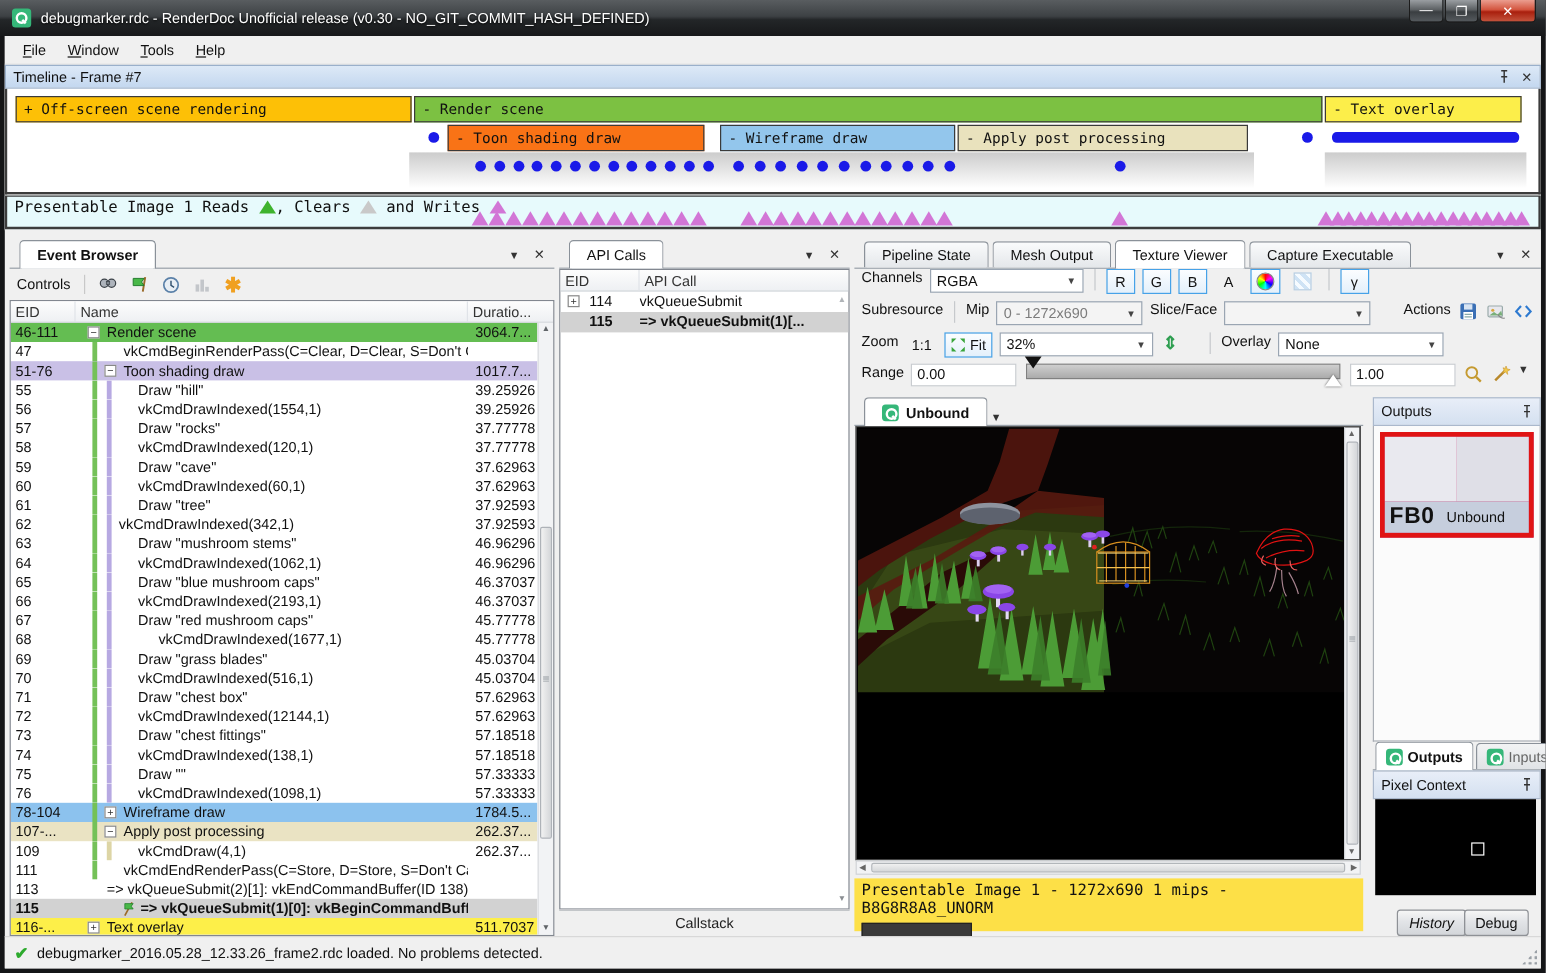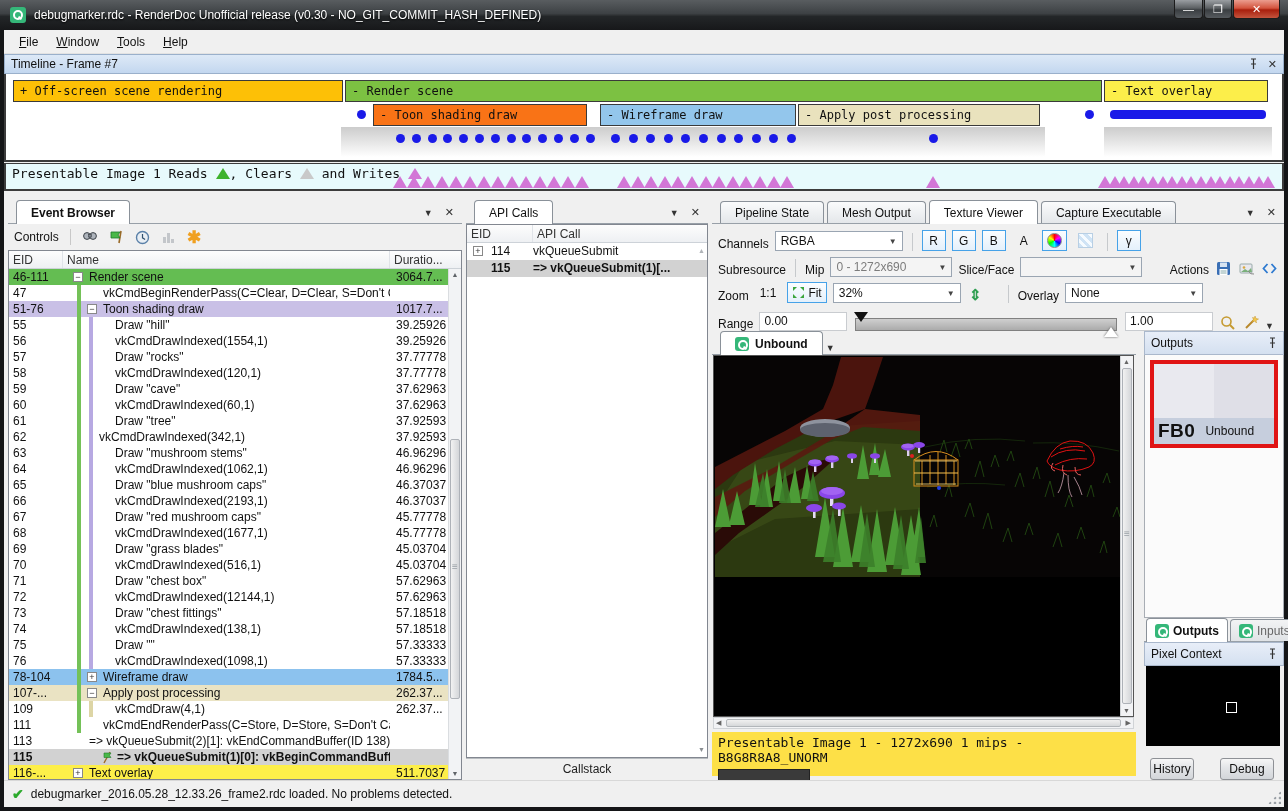--- a/index.html
+++ b/index.html
@@ -84,21 +84,21 @@
   #api-calls { left:466px; width:242px; }
   #api-list { position:absolute; left:0; right:0; top:32px; bottom:22px; }
   .apirow { height:17px; line-height:17px; display:flex; position:relative; }
   .apirow .a-eid { width:66px; flex:none; padding-left:24px; position:relative; }
   .apirow .a-call { flex:1; overflow:hidden; white-space:nowrap; }
   .apirow.sel { background:#d2d2d2; font-weight:bold; }
   #callstack-bar { position:absolute; left:0; right:0; bottom:0; height:22px; background:#f0f0f0; border-top:1px solid #b8bcc0; text-align:center; line-height:20px; color:#222; }
 
   
   #right-panel { left:712px; width:572px; }
-  .tv-toolbar { display:flex; align-items:flex-end; gap:6px; padding:0 6px; }
+  .tv-toolbar { display:flex; align-items:flex-start; gap:6px; padding:0 6px; }
   #tvr1 { height:27px; } #tvr2 { height:26px; } #tvr3 { height:26px; } #tvr4 { height:28px; }
   .tsep { width:1px; height:18px; background:#c6c9cc; margin:0 3px; flex:none; }
   .dd { background:#fff; border:1px solid #9aa5b2; height:20px; display:flex; align-items:center; padding:0 2px 0 5px; position:relative; }
   .dd .arr { margin-left:auto; font-size:8px; color:#444; padding:0 3px; }
   .dd.dis { background:#f4f4f4; color:#7c7c7c; }
   .tgl { min-width:24px; height:21px; border:1px solid #46a2e8; background:linear-gradient(#fbfdff,#e4f0fb); display:flex; align-items:center; justify-content:center; gap:3px; padding:0 4px; }
   .tgl.off { border-color:transparent; background:transparent; }
   .pbtn { padding:0 5px; height:21px; display:flex; align-items:center; }
   .icon16 { width:17px; height:17px; display:inline-flex; align-items:center; justify-content:center; flex:none; }
   .cwheel { width:15px; height:15px; border-radius:50%; background:conic-gradient(#f00,#f0f,#00f,#0ff,#0f0,#ff0,#f00); border:1px solid #888; }
@@ -399,21 +399,21 @@
             <div class="c-name"><span class="gd g"></span><span class="gd p"></span><span class="ntext" style="margin-left: 52px;">vkCmdDrawIndexed(2193,1)</span></div>
             <div class="c-dur">46.37037</div>
           </div>
           <div class="ebrow">
             <div class="c-eid">67</div>
             <div class="c-name"><span class="gd g"></span><span class="gd p"></span><span class="ntext" style="margin-left: 52px;">Draw "red mushroom caps"</span></div>
             <div class="c-dur">45.77778</div>
           </div>
           <div class="ebrow">
             <div class="c-eid">68</div>
-            <div class="c-name"><span class="gd g"></span><span class="gd p"></span><span class="ntext" style="margin-left: 52px;">vkCmdDrawIndexed(1677,1)</span></div>
+            <div class="c-name"><span class="gd g"></span><span class="gd p"></span><span class="ntext" style="margin-left: 69px;">vkCmdDrawIndexed(1677,1)</span></div>
             <div class="c-dur">45.77778</div>
           </div>
           <div class="ebrow">
             <div class="c-eid">69</div>
             <div class="c-name"><span class="gd g"></span><span class="gd p"></span><span class="ntext" style="margin-left: 52px;">Draw "grass blades"</span></div>
             <div class="c-dur">45.03704</div>
           </div>
           <div class="ebrow">
             <div class="c-eid">70</div>
             <div class="c-name"><span class="gd g"></span><span class="gd p"></span><span class="ntext" style="margin-left: 52px;">vkCmdDrawIndexed(516,1)</span></div>
@@ -778,21 +778,21 @@
         <div class="side-hdr" id="pxctx-hdr">
           <span>Pixel Context</span>
           <svg class="pin" width="9" height="12" viewBox="0 0 9 12">
               <path d="M2 1h5M4.5 1v5M2 6h5M4.5 6v5" stroke="#333" stroke-width="1.2" fill="none"></path>
             </svg>
         </div>
         <div id="pxctx">
           <div class="sq"></div>
         </div>
         <div id="side-btns">
-          <div class="btn" style="left:6px;top:4px;width:44px;">
+          <div class="btn" style="left:20px;top:4px;width:58px;font-style:italic;">
               <span>History</span>
             </div>
           <div class="btn" style="right:10px;top:4px;width:54px;">
               <span>Debug</span>
             </div>
         </div>
       </div>
     </div>
   </div>
 

